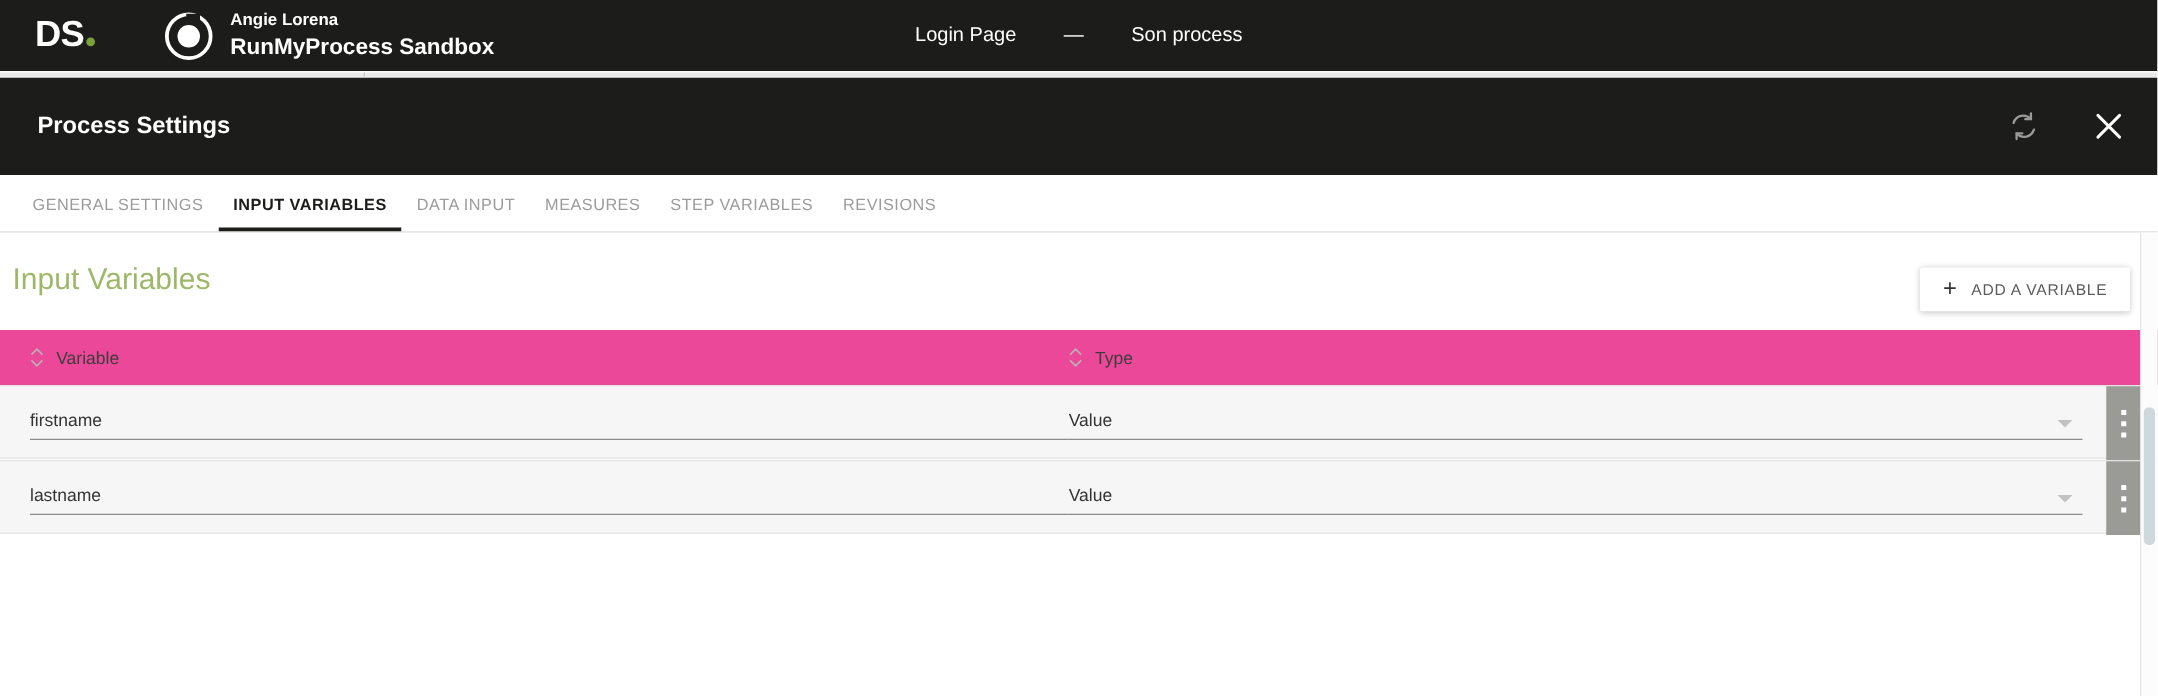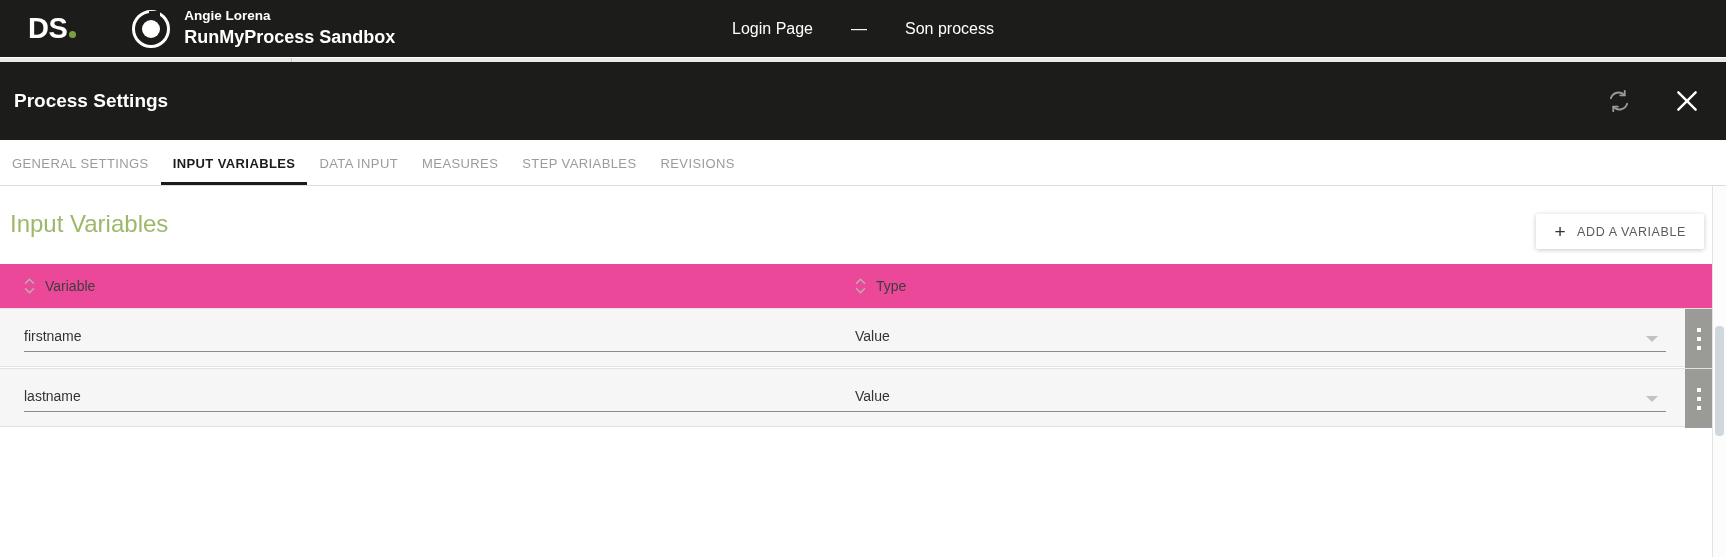--- a/index.html
+++ b/index.html
@@ -89,21 +89,21 @@
     width:1px;
     background:#c9c9c9;
   }
 
   
   .settings-bar {
     height: 78px;
     background: #1c1c1a;
     display: flex;
     align-items: center;
-    padding: 0 22px 0 14px;
+    padding: 0 22px 0 30px;
   }
   .settings-title {
     color: #ffffff;
     font-size: 19px;
     font-weight: bold;
   }
   .settings-actions {
     margin-left: auto;
     display: flex;
     align-items: center;
@@ -114,20 +114,21 @@
     display: flex; align-items: center; justify-content: center;
     padding: 4px;
   }
 
   
   .tabbar {
     height: 46px;
     background: #ffffff;
     display: flex;
     align-items: flex-end;
+    padding-left: 14px;
     border-bottom: 1px solid #dedede;
   }
   .tab {
     font-size: 13px;
     letter-spacing: 0.4px;
     color: #9b9b9b;
     padding: 0 12px 11px 12px;
     cursor: pointer;
     white-space: nowrap;
     border-bottom: 3px solid transparent;

